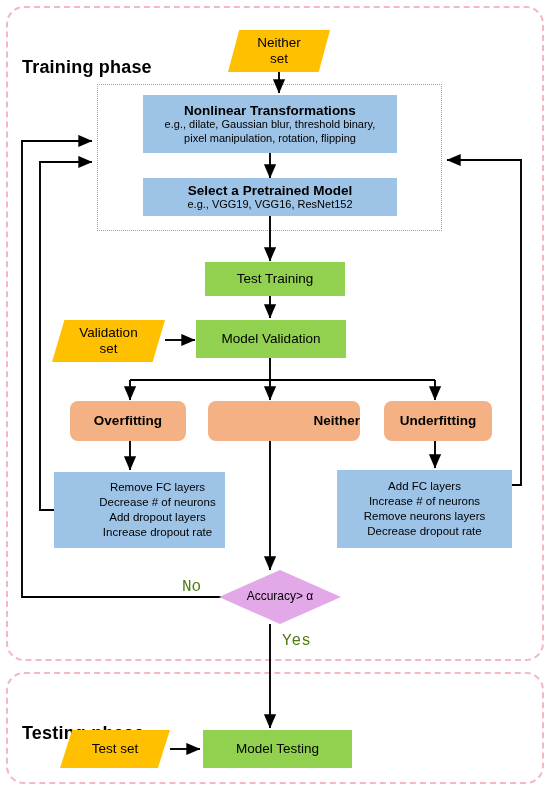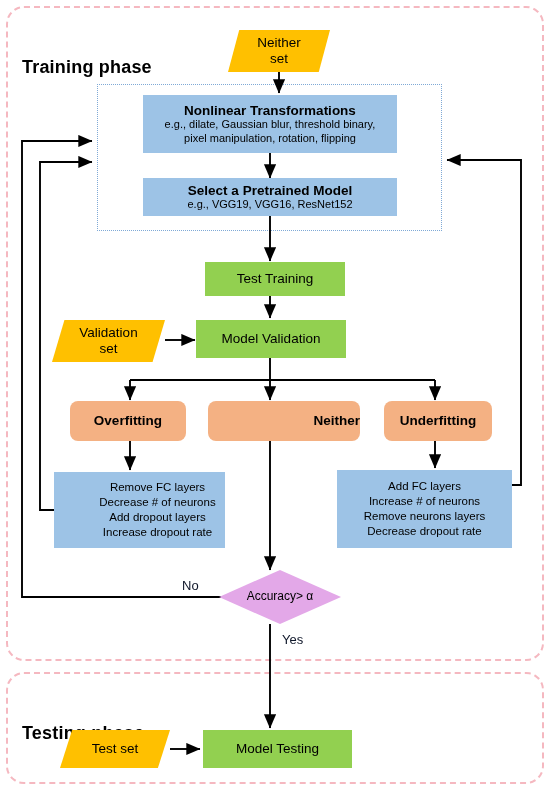--- a/index.html
+++ b/index.html
@@ -27,21 +27,21 @@
         -webkit-clip-path:polygon(11% 0,100% 0,89% 100%,0 100%);
         clip-path:polygon(11% 0,100% 0,89% 100%,0 100%);}
 
   .diamond{position:absolute;background:#e3a8e8;display:flex;align-items:center;
            justify-content:center;text-align:center;color:#000;
            -webkit-clip-path:polygon(50% 0,100% 50%,50% 100%,0 50%);
            clip-path:polygon(50% 0,100% 50%,50% 100%,0 50%);}
 
   .dashblue{position:absolute;border:1.5px dotted #7fa9d6;box-sizing:border-box;}
 
-  .edge-label{position:absolute;font-size:13px;color:#0f172a;}
+  .edge-label{position:absolute;font-size:16px;color:#4d7c0f;font-family:Liberation Mono, monospace;}
 </style>
 </head>
 <body>
 
 <div id="canvas">
 
   <div class="phase-box" style="left:6px;top:6px;width:538px;height:655px;"></div>
   <div class="phase-title" style="left:22px;top:17px;">Training phase</div>
 
   <div class="phase-box" style="left:6px;top:672px;width:538px;height:112px;"></div>

